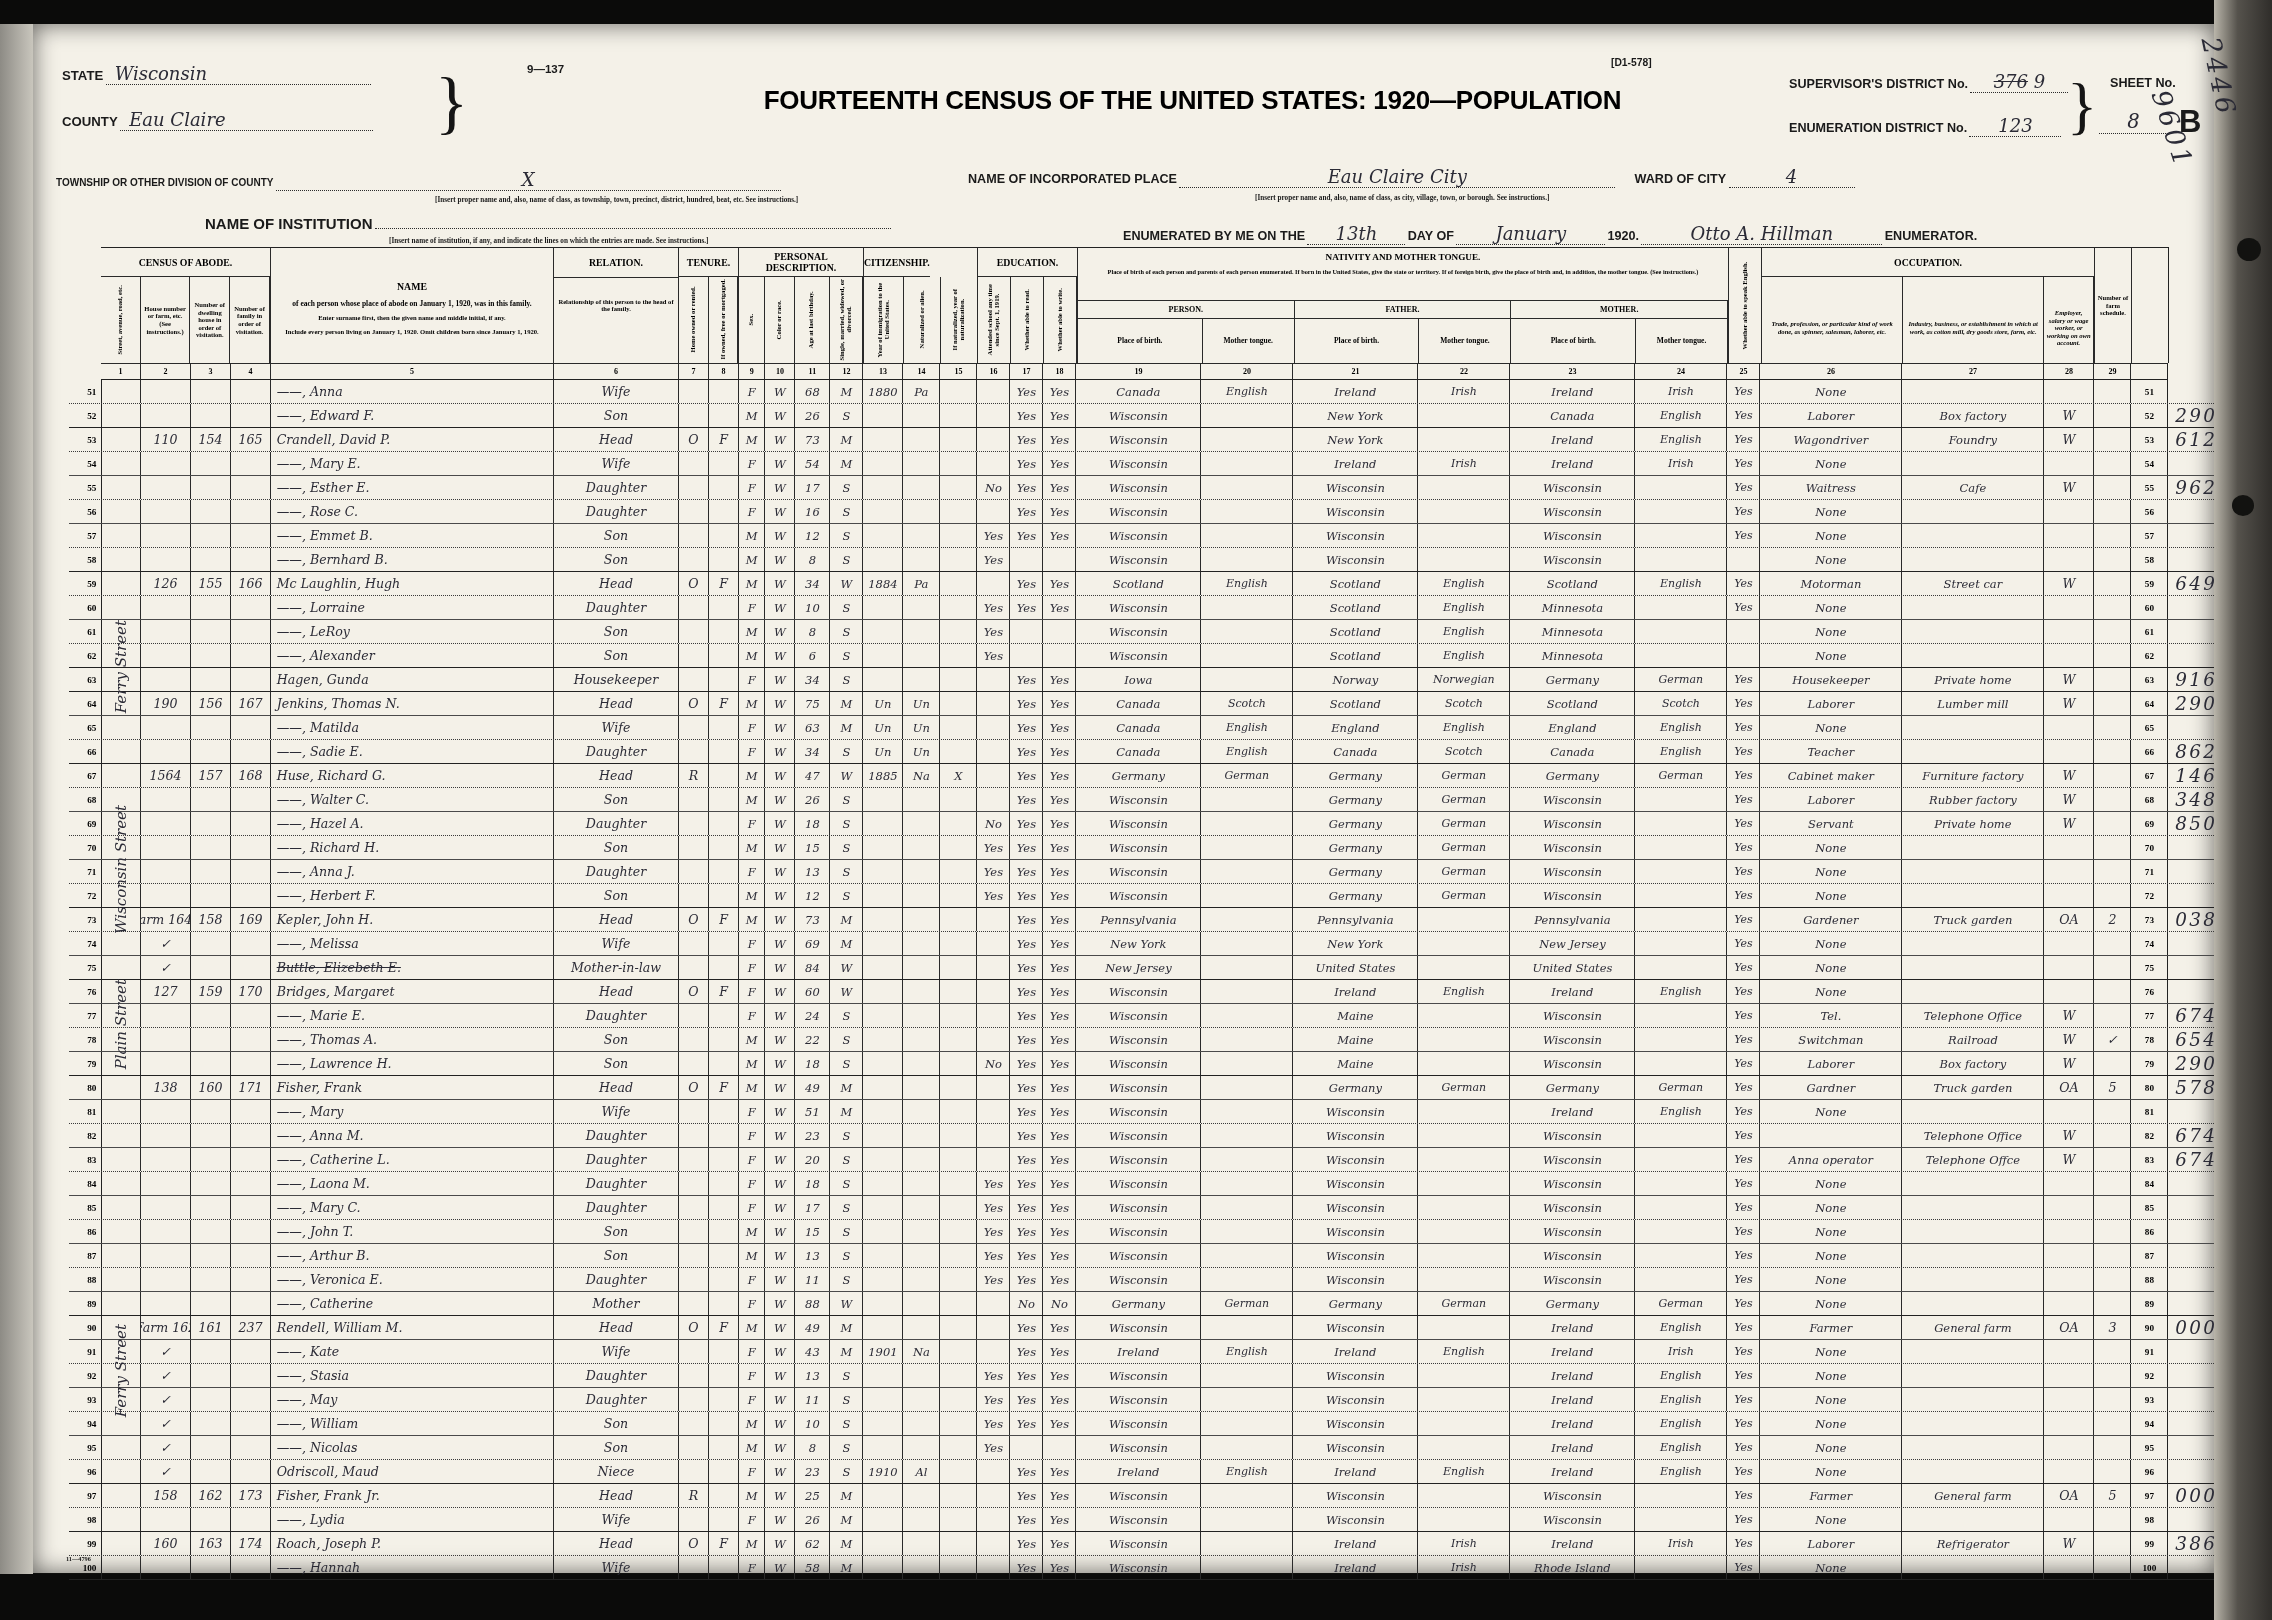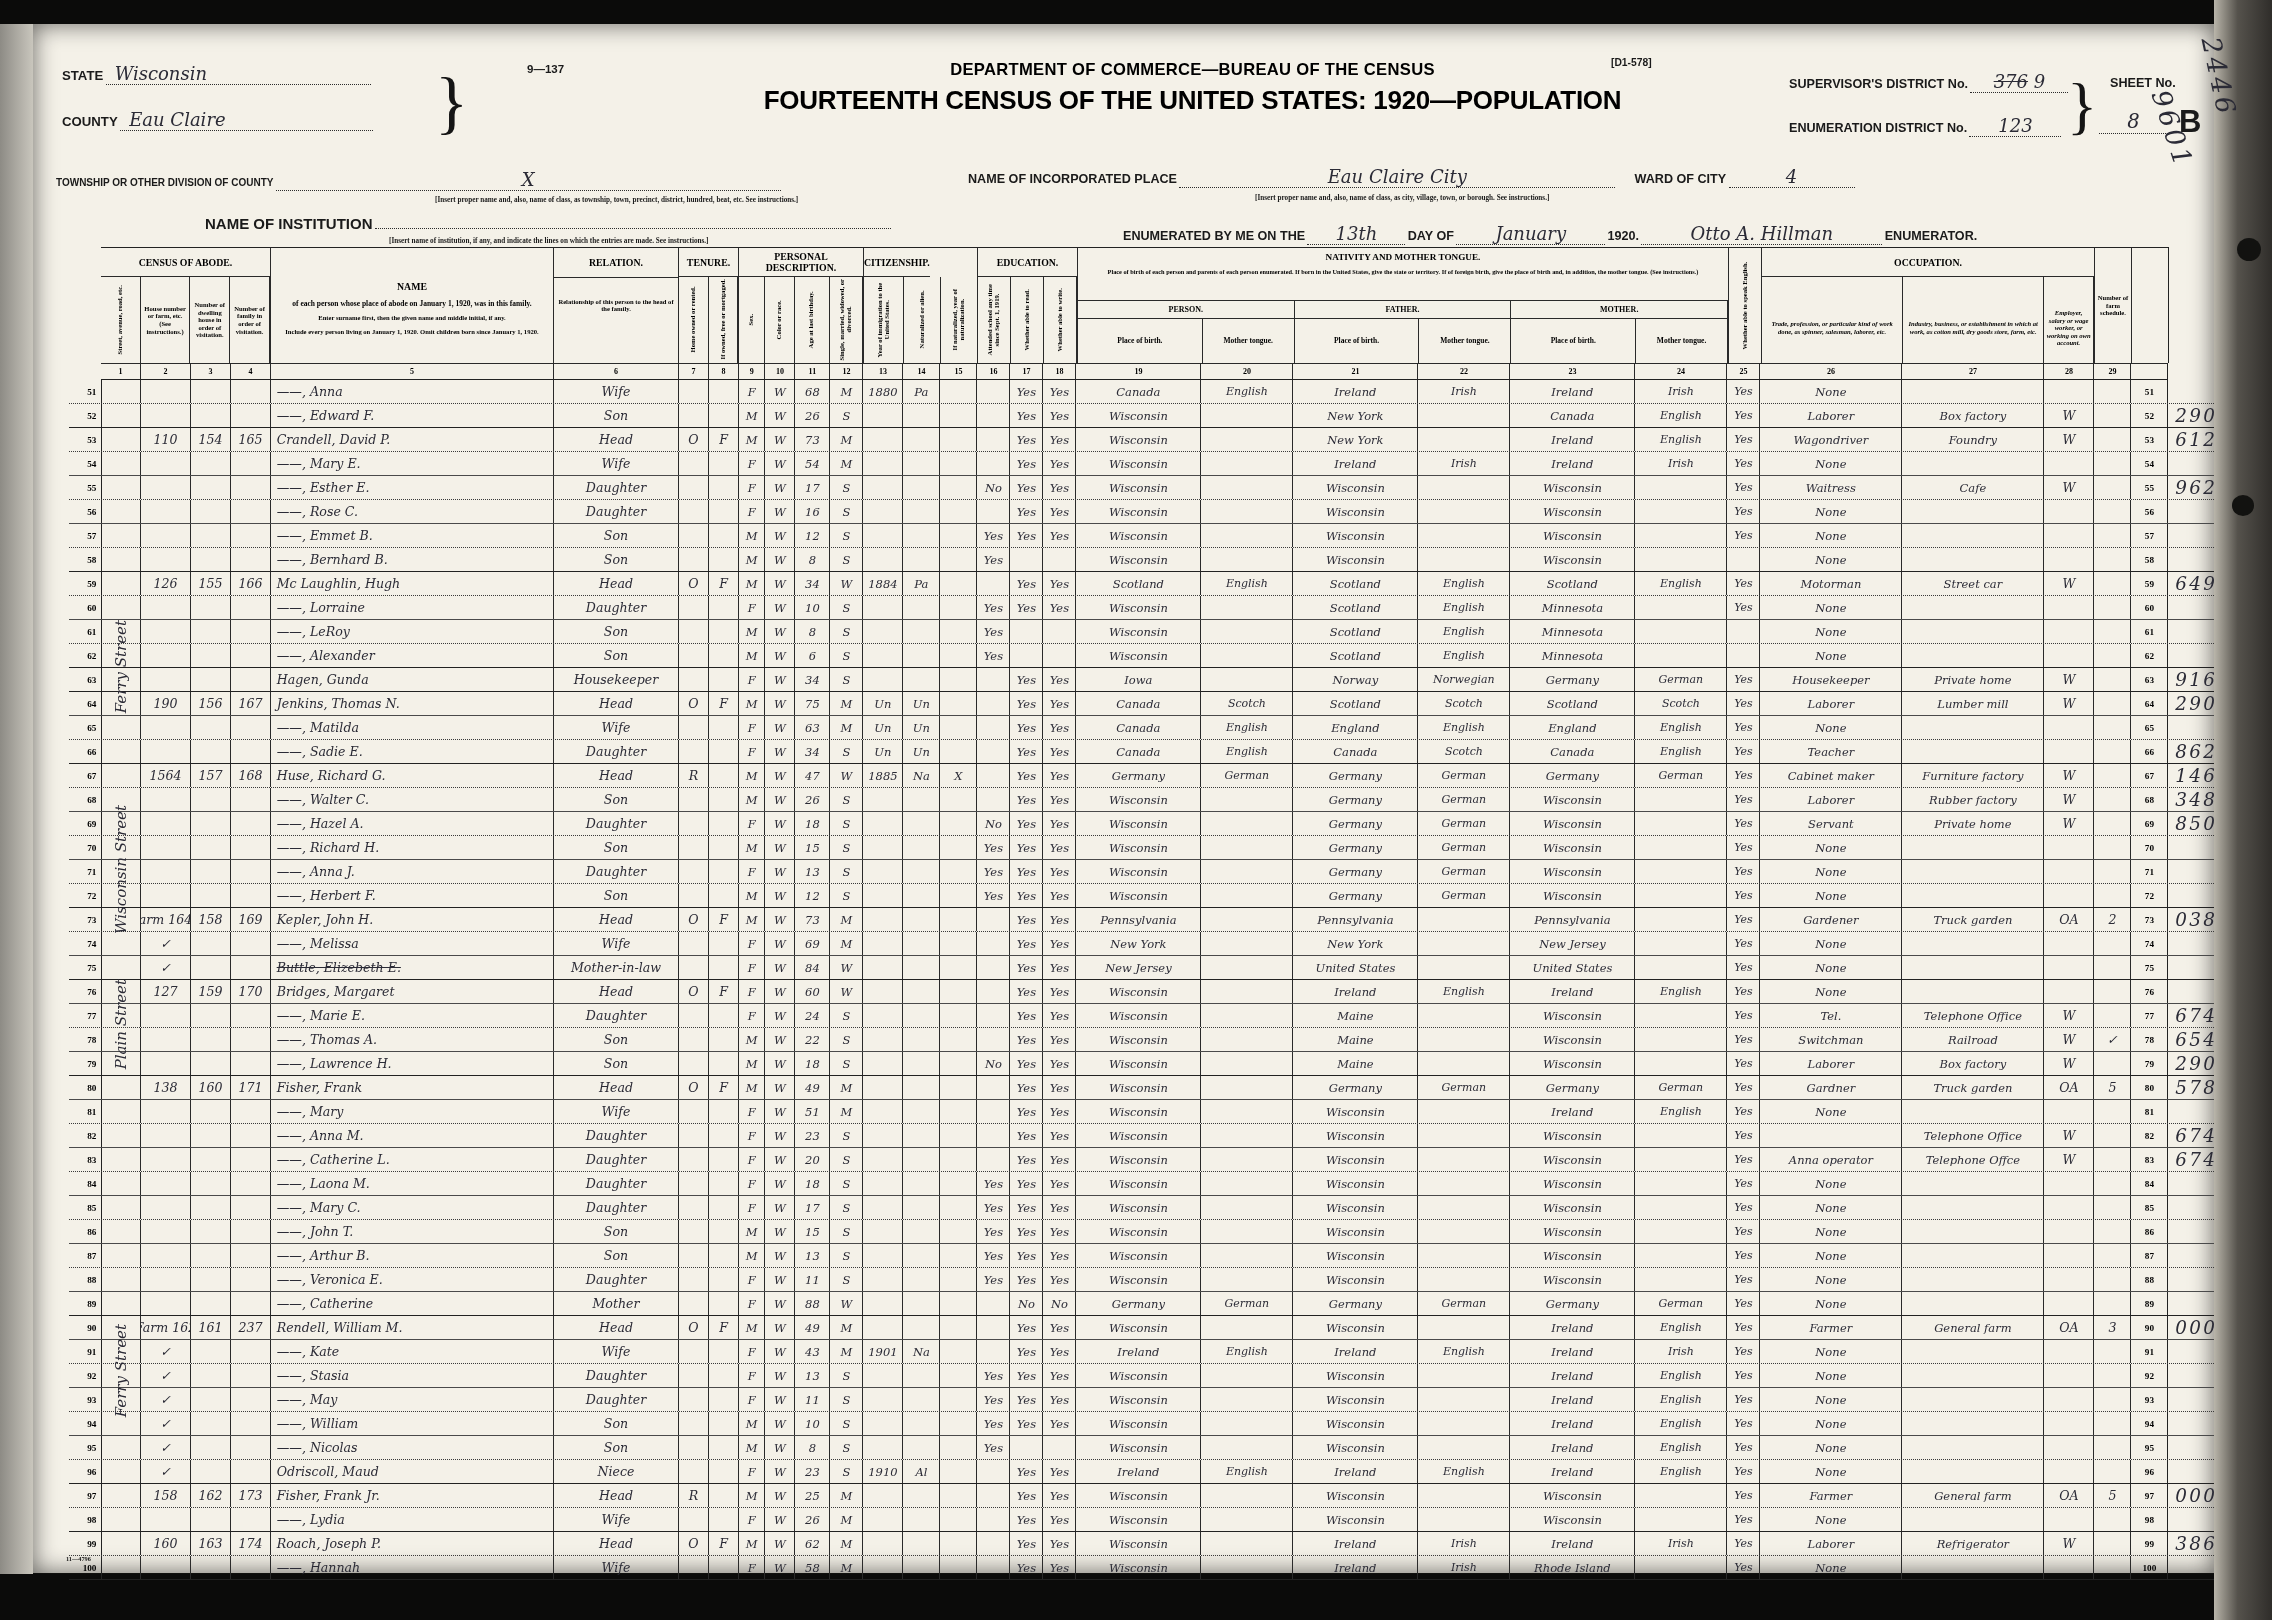--- a/index.html
+++ b/index.html
@@ -49,21 +49,20 @@
 <body>
 
 <div id="page">
   <div id="left-strip"></div>
   <div id="top-bar"></div>
   <div id="bottom-bar"></div>
   <div id="paper">
 
     <div class="lbl" style="position:absolute;left:494px;top:39px;font-size:11.5px;">9—137</div>
     <div class="lbl" style="position:absolute;left:1578px;top:33px;font-size:10.3px;">[D1-578]</div>
-    <div class="dept" style="position:absolute;left:758px;top:36px;width:803px;text-align:center;">DEPARTMENT OF COMMERCE—BUREAU OF THE CENSUS</div>
     <div class="census-title" style="position:absolute;left:683px;top:61px;width:953px;text-align:center;">FOURTEENTH CENSUS OF THE UNITED STATES: 1920—POPULATION</div>
 
     <div style="position:absolute;left:29px;top:39px;">
       <span class="lbl" style="font-size:13.2px;">STATE</span>
       <span class="hw hdr-hw dotted-line" style="min-width:247px;padding:0 9.2px;">Wisconsin</span>
     </div>
     <div style="position:absolute;left:29px;top:85px;">
       <span class="lbl" style="font-size:13.2px;">COUNTY</span>
       <span class="hw hdr-hw dotted-line" style="min-width:235px;padding:0 9.2px;">Eau Claire</span>
     </div>

